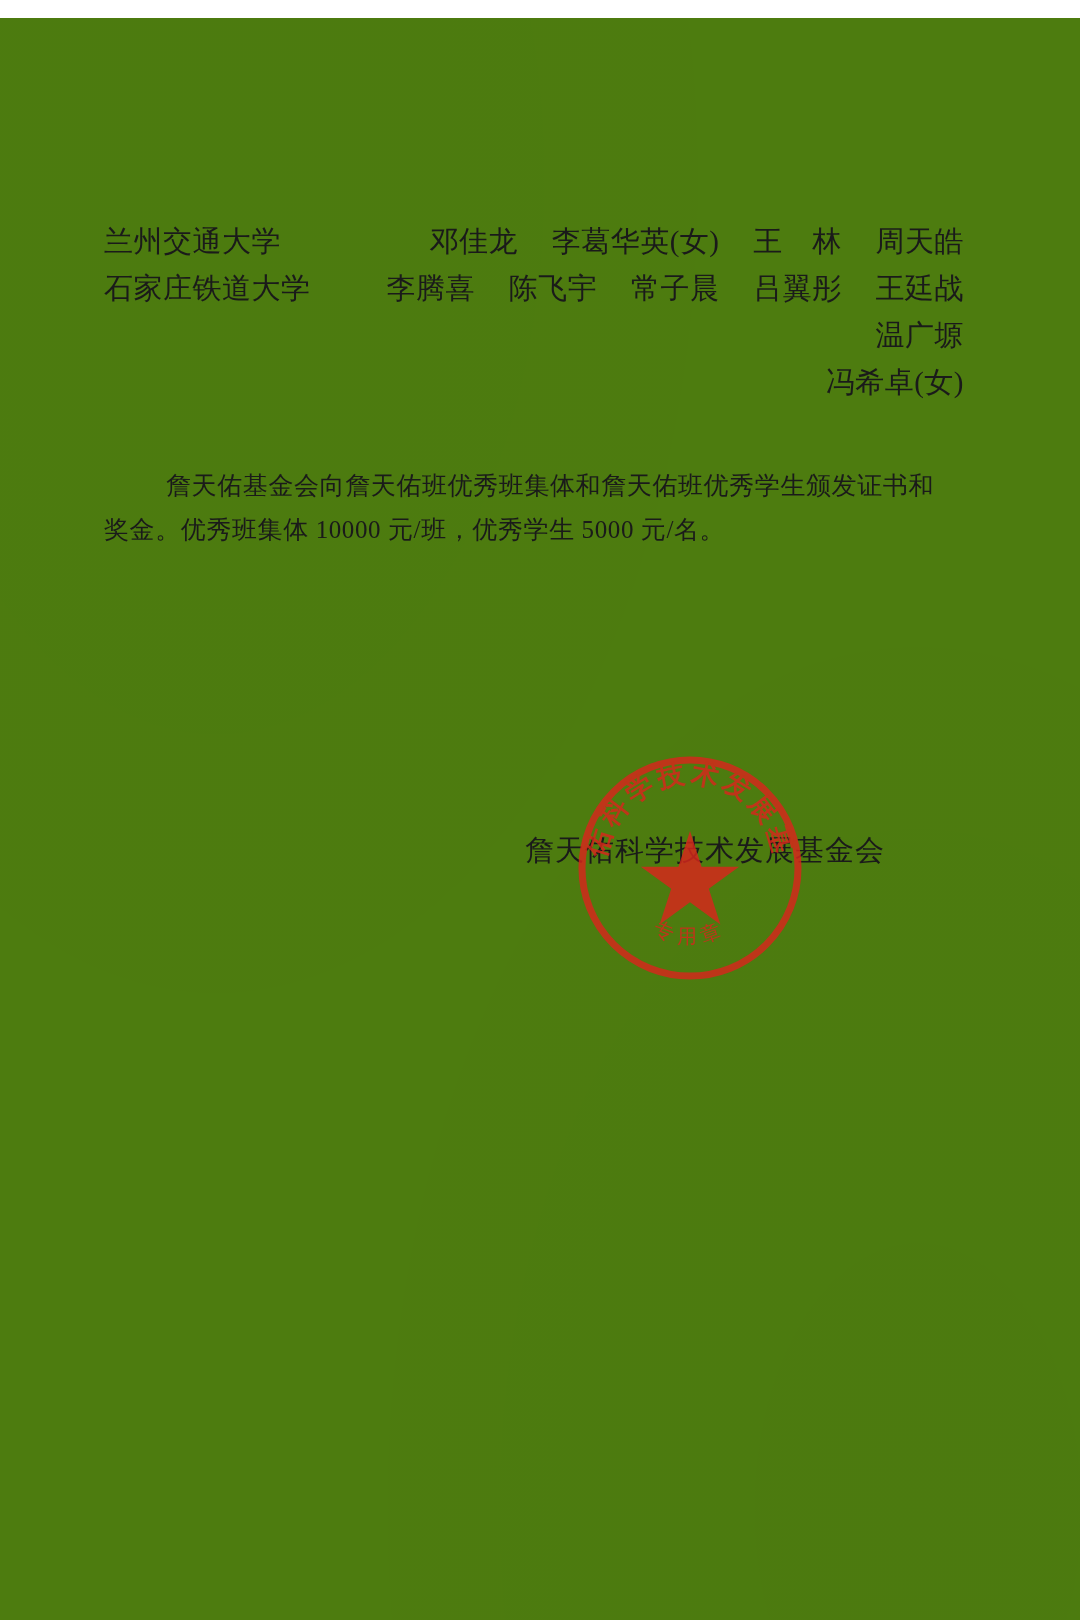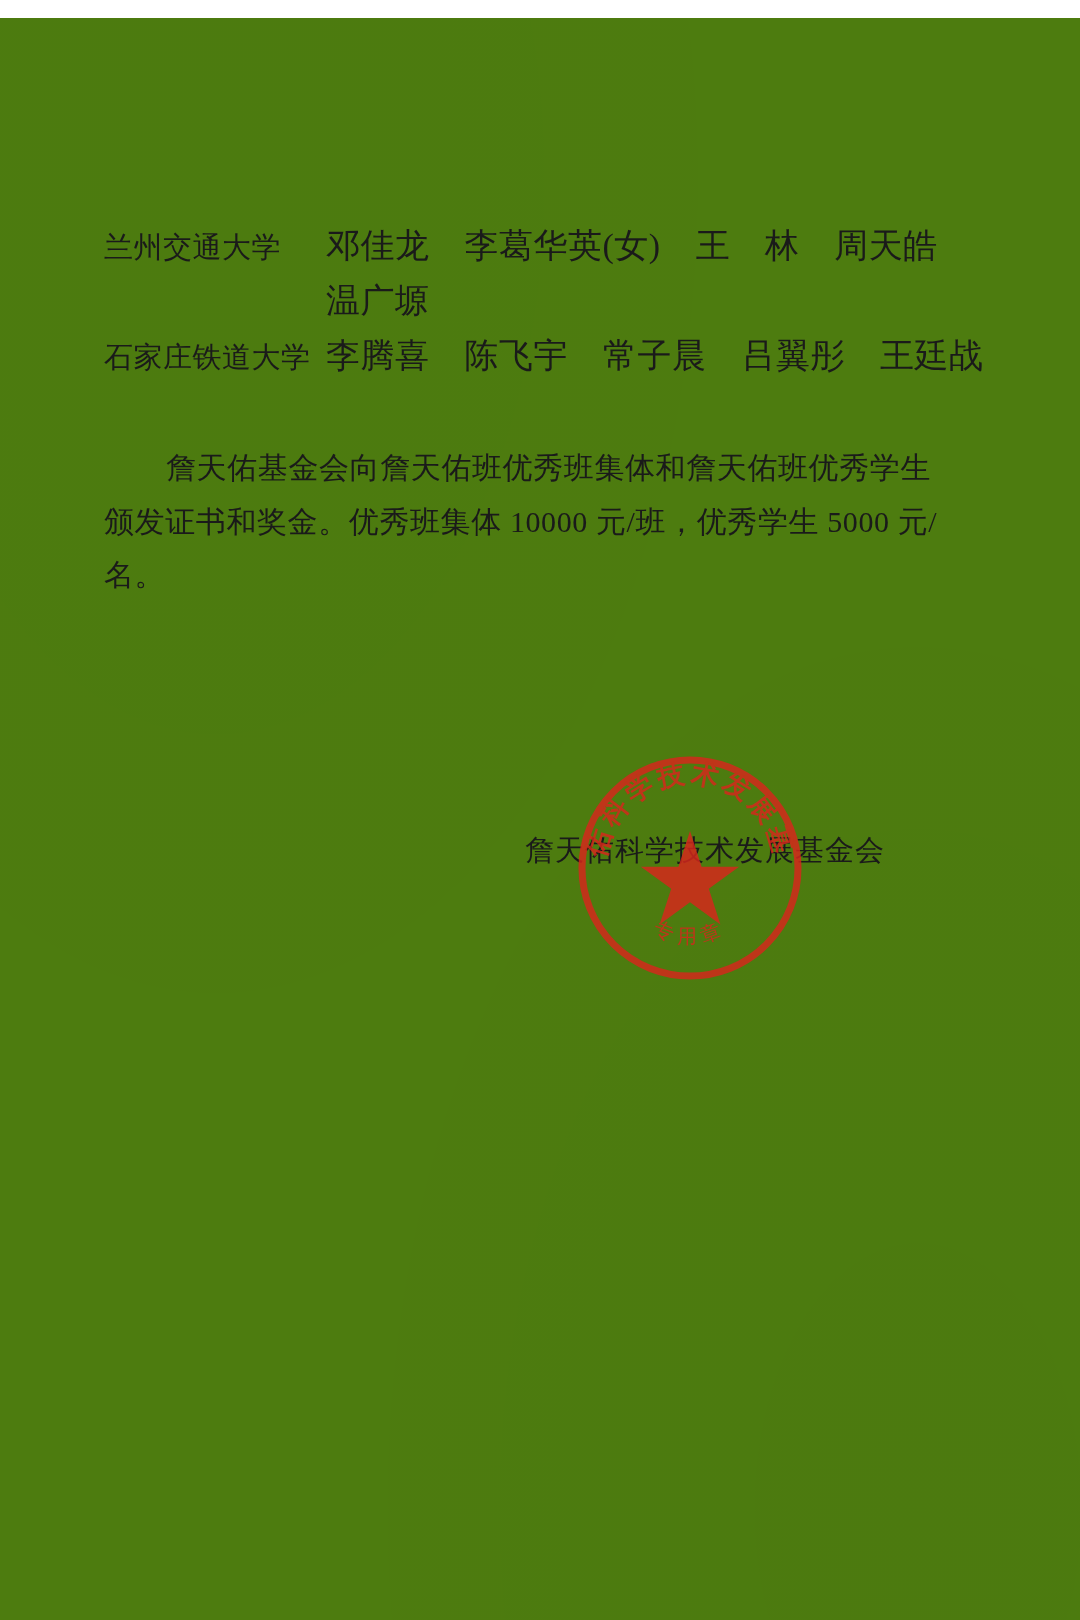--- a/index.html
+++ b/index.html
@@ -36,35 +36,36 @@
     letter-spacing: 0.5px;
     white-space: nowrap;
   }
   .school {
     width: 222px;
     flex: 0 0 222px;
     font-size: 29px;
   }
   .names {
     flex: 1;
-    font-size: 34px;
+    font-size: 29px;
+    text-align: right;
   }
   .names span.name {
     display: inline-block;
     margin-right: 26px;
   }
   .names span.name:last-child {
     margin-right: 0;
   }
   .cont-row .school {
     visibility: hidden;
   }
   .paragraph {
     margin-top: 58px;
-    font-size: 30px;
+    font-size: 25px;
     line-height: 1.78;
     text-indent: 62px;
     letter-spacing: 0.6px;
     width: 840px;
   }
   .signature {
     position: absolute;
     left: 525px;
     top: 805px;
     font-size: 29px;
@@ -105,39 +106,45 @@
     <div class="list-row">
       <div class="school">兰州交通大学</div>
       <div class="names">
         <span class="name">邓佳龙</span>
         <span class="name">李葛华英(女)</span>
         <span class="name">王　林</span>
         <span class="name">周天皓</span>
       </div>
     </div>
 
-    <div class="list-row cont-row">
-      <div class="school">兰</div>
-      <div class="names">
-        <span class="name">温广塬</span>
-      </div>
-    </div>
-
     <div class="list-row">
       <div class="school">石家庄铁道大学</div>
       <div class="names">
         <span class="name">李腾喜</span>
         <span class="name">陈飞宇</span>
         <span class="name">常子晨</span>
         <span class="name">吕翼彤</span>
         <span class="name">王廷战</span>
       </div>
     </div>
 
+    <div class="list-row cont-row">
+      <div class="school">兰</div>
+      <div class="names">
+        <span class="name">温广塬</span>
+      </div>
+    </div>
 
+
+    <div class="list-row cont-row">
+      <div class="school">华</div>
+      <div class="names">
+        <span class="name">冯希卓(女)</span>
+      </div>
+    </div>
 
 
     <div class="paragraph">詹天佑基金会向詹天佑班优秀班集体和詹天佑班优秀学生颁发证书和奖金。优秀班集体 10000 元/班，优秀学生 5000 元/名。</div>
   </div>
 
   <div class="signature">
     <div class="sig-line">詹天佑科学技术发展基金会</div>
   </div>
 
   <div class="stamp">

